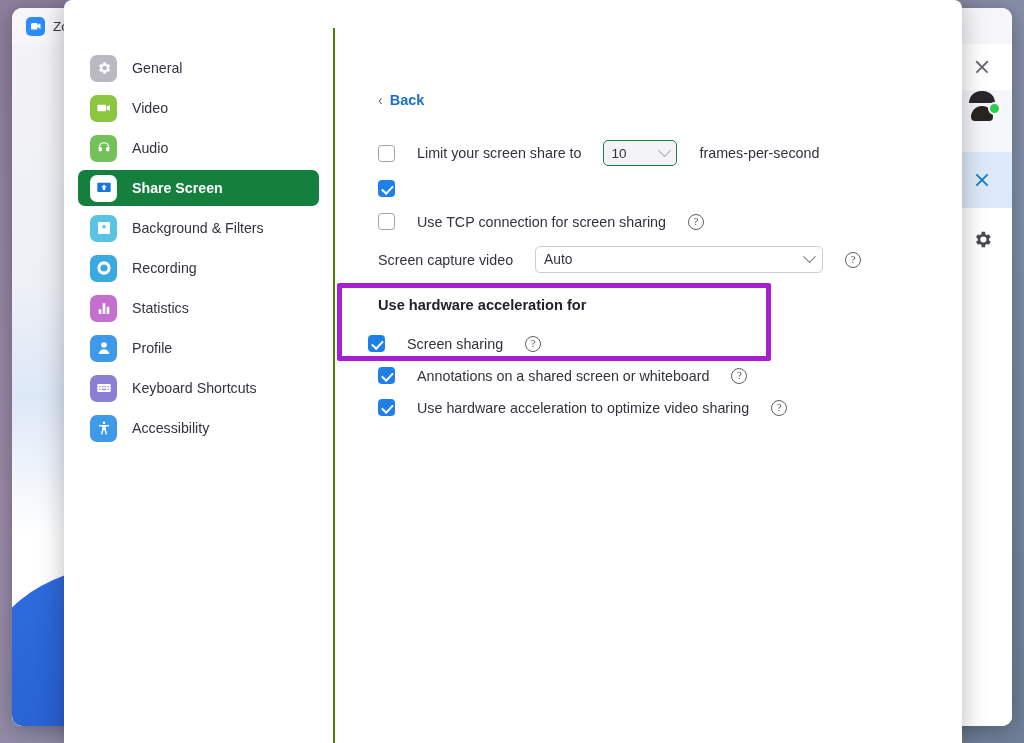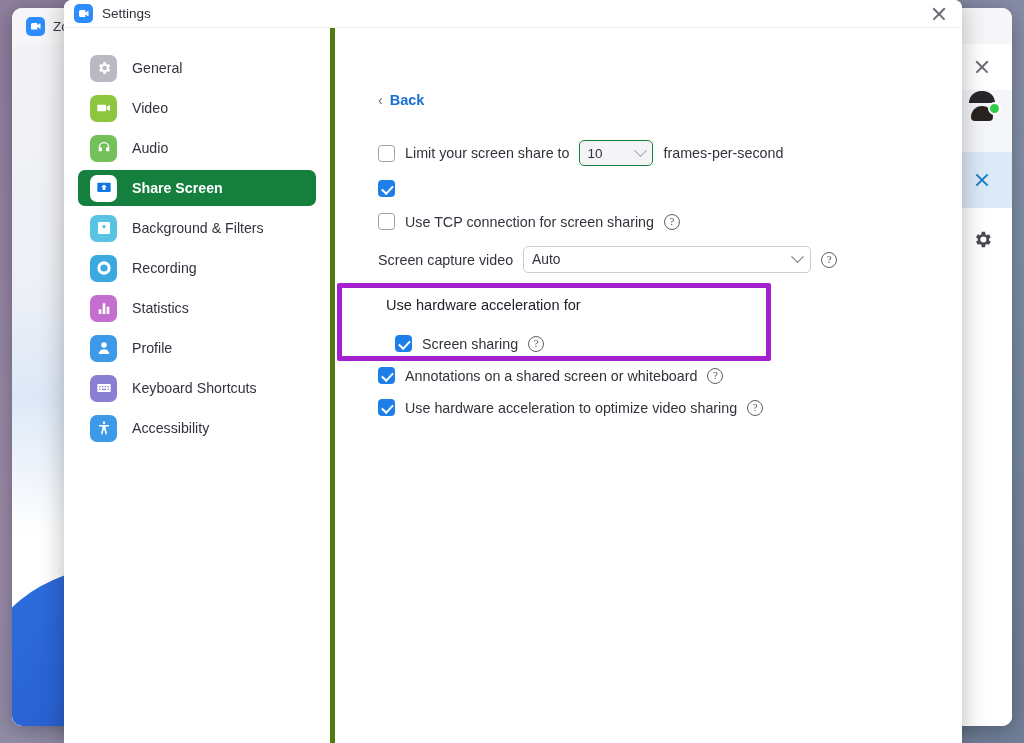--- a/index.html
+++ b/index.html
@@ -202,21 +202,21 @@
     position: absolute;
     left: 0; top: 28px; right: 0; bottom: 0;
     display: flex;
   }
 
   
   .sidebar {
     width: 271px;
     height: 100%;
     background: #ffffff;
-    border-right: 5px solid #4d7c0f;
+    border-right: 2px solid #4d7c0f;
     padding-top: 18px;
   }
   .nav-item {
     display: flex;
     align-items: center;
     gap: 15px;
     height: 36px;
     margin: 4px 14px;
     padding: 0 0 0 12px;
     border-radius: 7px;
@@ -262,21 +262,21 @@
   }
   .back-chevron {
     font-size: 14px;
     font-weight: normal;
     color: #5a6a80;
   }
 
   .row {
     display: flex;
     align-items: center;
-    gap: 10px;
+    gap: 22px;
     margin-top: 0;
   }
   .row-text {
     font-size: 14.3px;
     color: #32323c;
     white-space: nowrap;
   }
 
   
   .cb {
@@ -360,32 +360,31 @@
     top: 255px;
     width: 434px;
     height: 78px;
     border: 5px solid #a521cf;
     border-radius: 2px;
     pointer-events: none;
   }
 
   .section-title {
     font-size: 14.6px;
-    font-weight: normal;
+    font-weight: bold;
     color: #22222c;
-    margin-left: 8px;
   }
 
   .r-back       { position: absolute; left: 43px; top: 64px; }
   .r-fps        { position: absolute; left: 43px; top: 112px; }
   .r-green      { position: absolute; left: 43px; top: 152px; }
   .r-tcp        { position: absolute; left: 43px; top: 185px; }
   .r-capture    { position: absolute; left: 43px; top: 218px; }
   .r-hwtitle    { position: absolute; left: 43px; top: 269px; }
-  .r-screenshar { position: absolute; left: 60px; top: 307px; }
+  .r-screenshar { position: absolute; left: 33px; top: 307px; }
   .r-annot      { position: absolute; left: 43px; top: 339px; }
   .r-optimize   { position: absolute; left: 43px; top: 371px; }
 </style>
 </head>
 <body>
 
 <div id="desktop">
 
   <div class="bg-window">
     <div class="bg-titlebar">
@@ -415,27 +414,20 @@
         <svg class="gear-glyph" viewBox="0 0 24 24">
           <path d="M19.4 13a7.6 7.6 0 000-2l2-1.6-2-3.4-2.4 1a7.7 7.7 0 00-1.7-1L15 3.2h-4l-.3 2.8a7.7 7.7 0 00-1.7 1l-2.4-1-2 3.4L6.6 11a7.6 7.6 0 000 2l-2 1.6 2 3.4 2.4-1a7.7 7.7 0 001.7 1l.3 2.8h4l.3-2.8a7.7 7.7 0 001.7-1l2.4 1 2-3.4zM13 15.5a3.5 3.5 0 110-7 3.5 3.5 0 010 7z"></path>
         </svg>
       </div>
       <div class="rail-cell rail-rest"></div>
     </div>
   </div>
 
   <div class="settings-window">
 
-    <div class="settings-titlebar">
-      <span class="zoom-logo"></span>
-      <span class="settings-title">Settings</span>
-      <span class="settings-close">
-        <span class="x-glyph"></span>
-      </span>
-    </div>
 
     <div class="settings-body">
 
       <div class="sidebar">
 
         <div class="nav-item">
           <span class="nav-icon" style="background:#b9b9c2">
             <svg viewBox="0 0 24 24">
                 <path d="M19.4 13a7.6 7.6 0 000-2l2-1.6-2-3.4-2.4 1a7.7 7.7 0 00-1.7-1L15 3.2h-4l-.3 2.8a7.7 7.7 0 00-1.7 1l-2.4-1-2 3.4L6.6 11a7.6 7.6 0 000 2l-2 1.6 2 3.4 2.4-1a7.7 7.7 0 001.7 1l.3 2.8h4l.3-2.8a7.7 7.7 0 001.7-1l2.4 1 2-3.4zM13 15.5a3.5 3.5 0 110-7 3.5 3.5 0 010 7z"></path>
               </svg>

